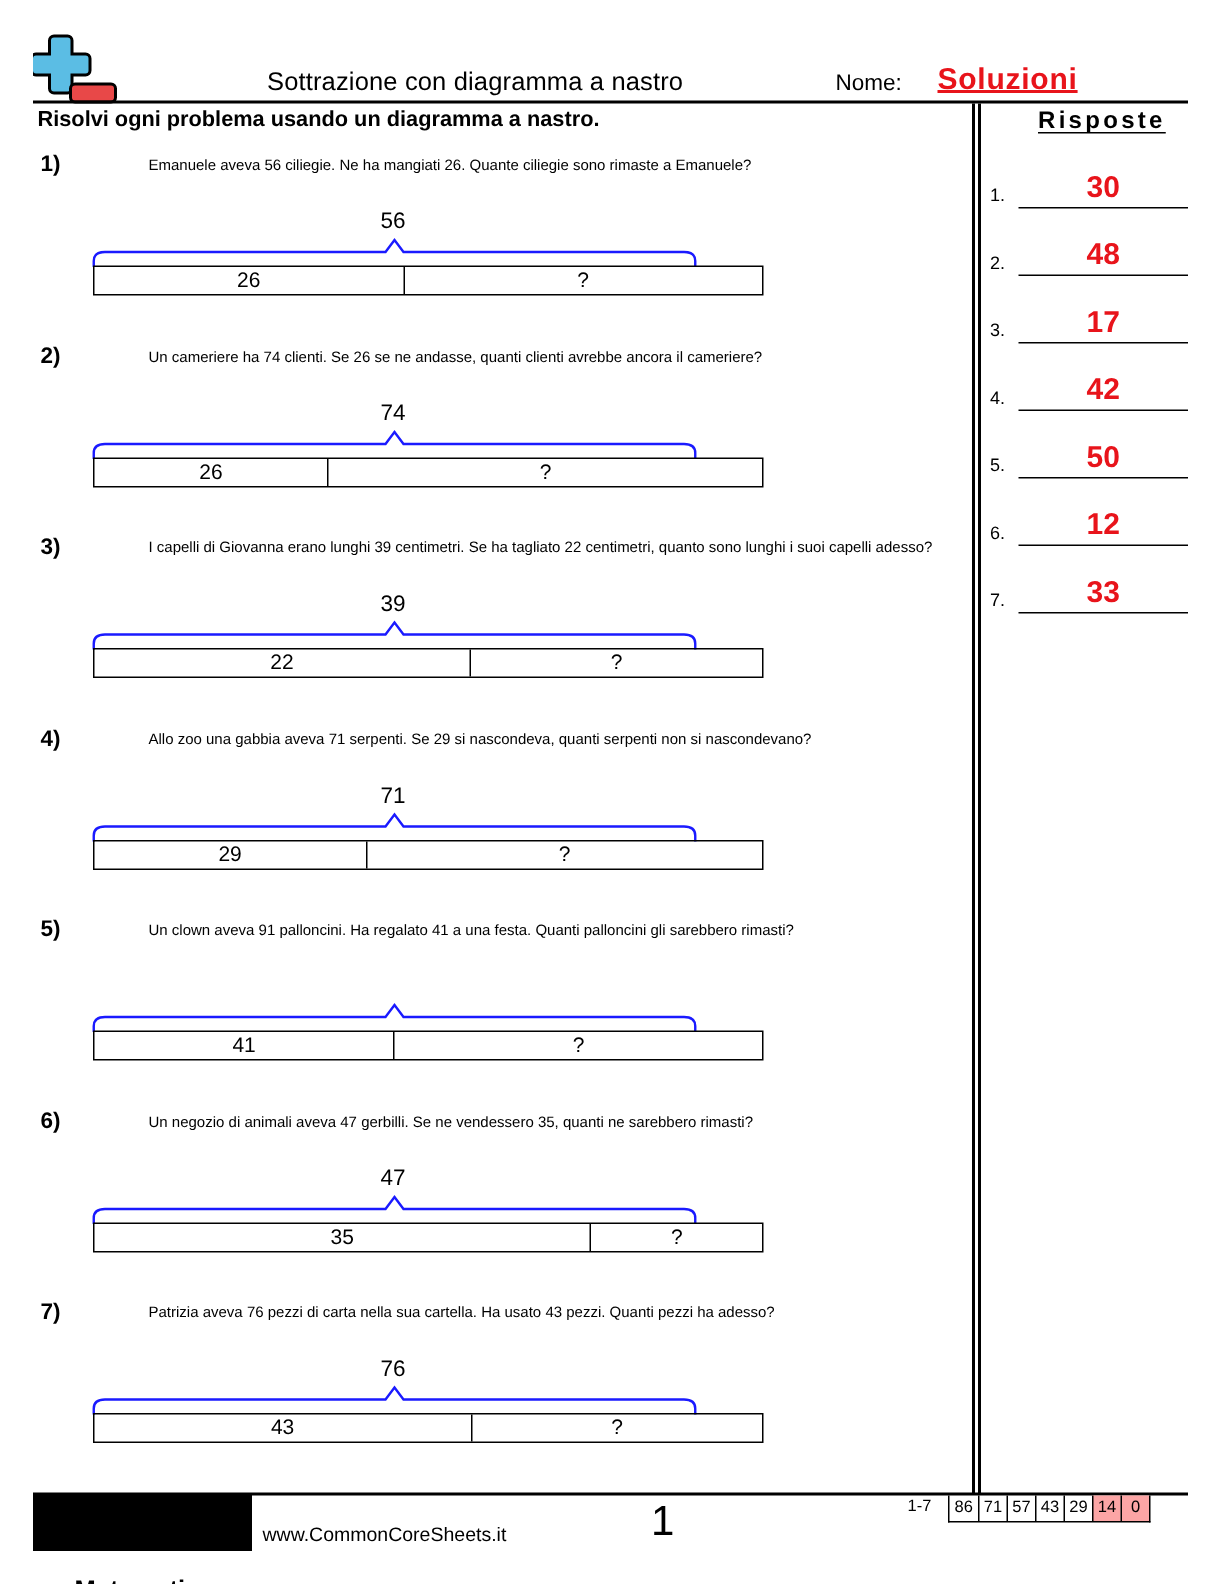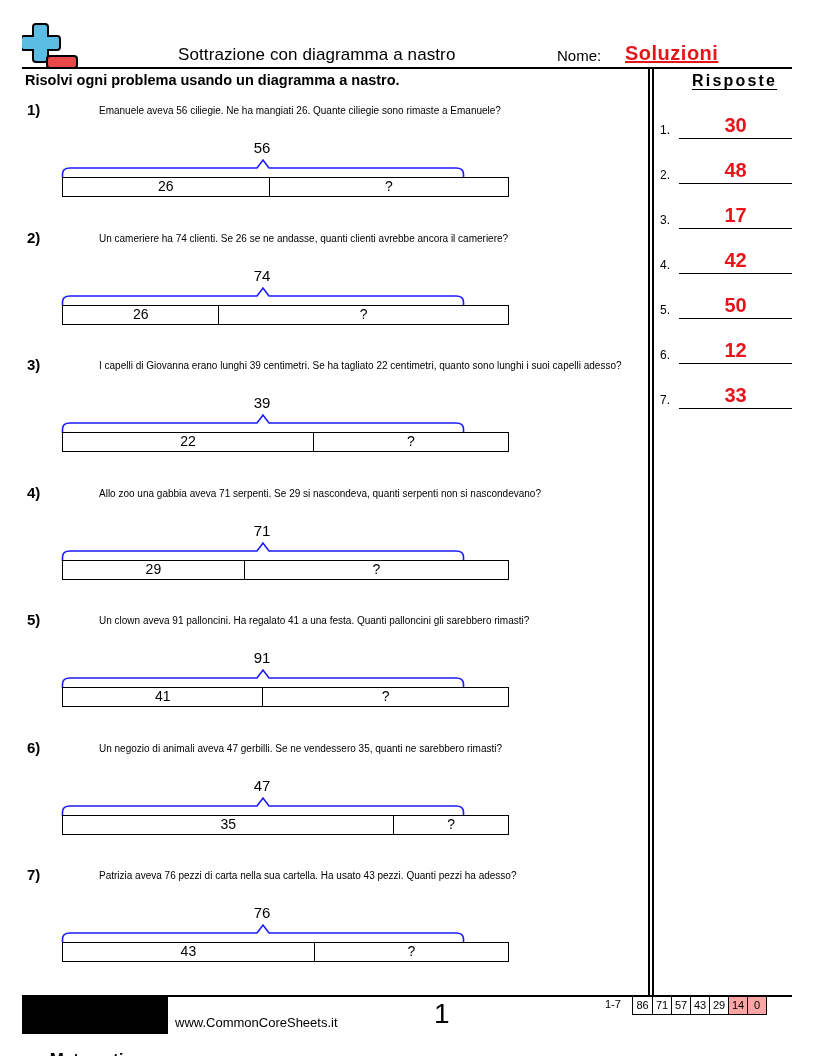--- a/index.html
+++ b/index.html
@@ -148,21 +148,20 @@
         <path d="M1.5 23 V19 Q1.5 13 9 13 H196 L202 5 L208 13 H395 Q402.5 13 402.5 19 V23" fill="none" stroke="#1a1aff" stroke-width="1.6"></path>
       </svg>
       <div class="tape">
         <div class="seg known" style="width:40.85%">29</div>
         <div class="seg" style="flex:1">?</div>
       </div>
     </div>
     <div class="problem" style="top: 611px;">
       <span class="p-num">5)</span>
       <span class="p-text">Un clown aveva 91 palloncini. Ha regalato 41 a una festa. Quanti palloncini gli sarebbero rimasti?</span>
-      <span class="p-total">91</span>
       <svg class="p-brace" viewBox="0 0 404 24">
         <path d="M1.5 23 V19 Q1.5 13 9 13 H196 L202 5 L208 13 H395 Q402.5 13 402.5 19 V23" fill="none" stroke="#1a1aff" stroke-width="1.6"></path>
       </svg>
       <div class="tape">
         <div class="seg known" style="width:45.05%">41</div>
         <div class="seg" style="flex:1">?</div>
       </div>
     </div>
     <div class="problem" style="top: 738.5px;">
       <span class="p-num">6)</span>

